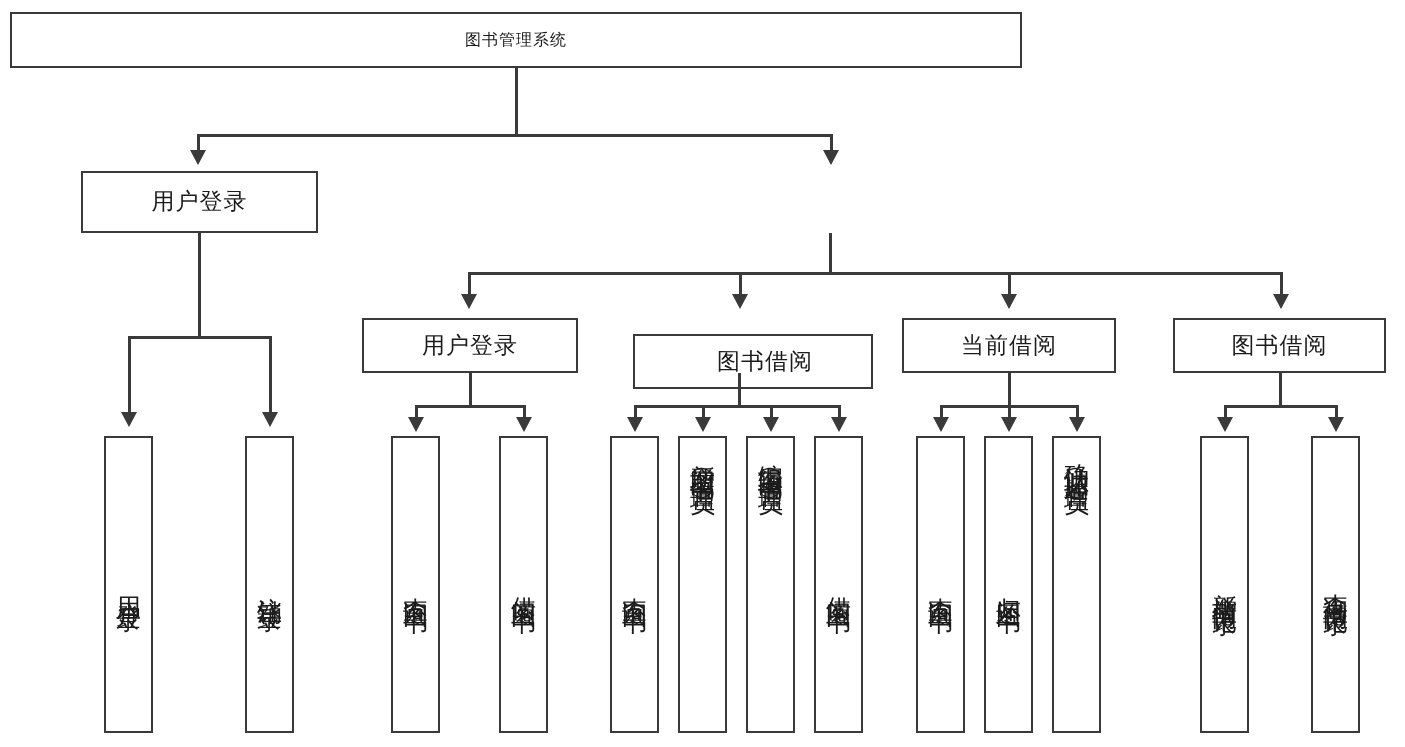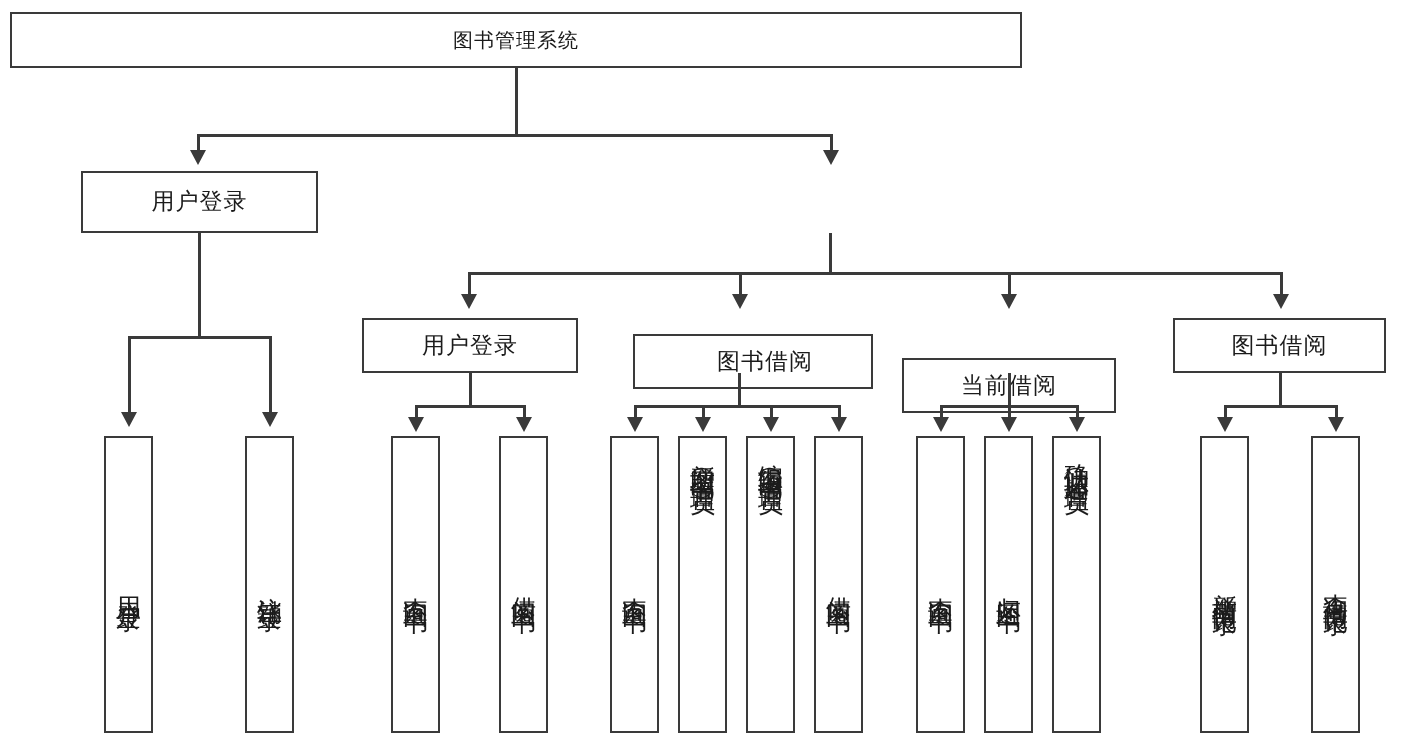--- a/index.html
+++ b/index.html
@@ -28,21 +28,21 @@
     display:block;
     text-align:center;
     line-height:1.12;
     letter-spacing:1px;
   }
   
   .box.h .lbl{
     writing-mode:horizontal-tb;
     font-size:23px;
   }
-  .box.root .lbl{font-size:20px;}
+  .box.root .lbl{font-size:16px;}
   
   .box.v{
     align-items:flex-start;
     padding-top:6px;
   }
   .box.v .lbl{
     writing-mode:vertical-rl;
     text-orientation:upright;
     font-size:25px;
     line-height:1.0;
@@ -125,21 +125,21 @@
   <div class="arrow" style="left:1001px;top:294px;"></div>
   <div class="ln v" style="left:1280px;top:272px;height:24px;"></div>
   <div class="arrow" style="left:1273px;top:294px;"></div>
 
   <div class="box h" style="left:362px;top:318px;width:216px;height:55px;">
     <span class="lbl">用户登录</span>
   </div>
   <div class="box h" style="left:633px;top:334px;width:240px;height:55px;padding-left:24px;">
     <span class="lbl">图书借阅</span>
   </div>
-  <div class="box h" style="left:902px;top:318px;width:214px;height:55px;margin-top:40px;">
+  <div class="box h" style="left:902px;top:318px;width:214px;height:55px;">
     <span class="lbl">当前借阅</span>
   </div>
   <div class="box h" style="left:1173px;top:318px;width:213px;height:55px;">
     <span class="lbl">图书借阅</span>
   </div>
 
   <div class="ln v" style="left:469px;top:373px;height:34px;"></div>
   <div class="ln h" style="left:415px;top:405px;width:110px;"></div>
   <div class="ln v" style="left:415px;top:405px;height:14px;"></div>
   <div class="arrow" style="left:408px;top:417px;"></div>

